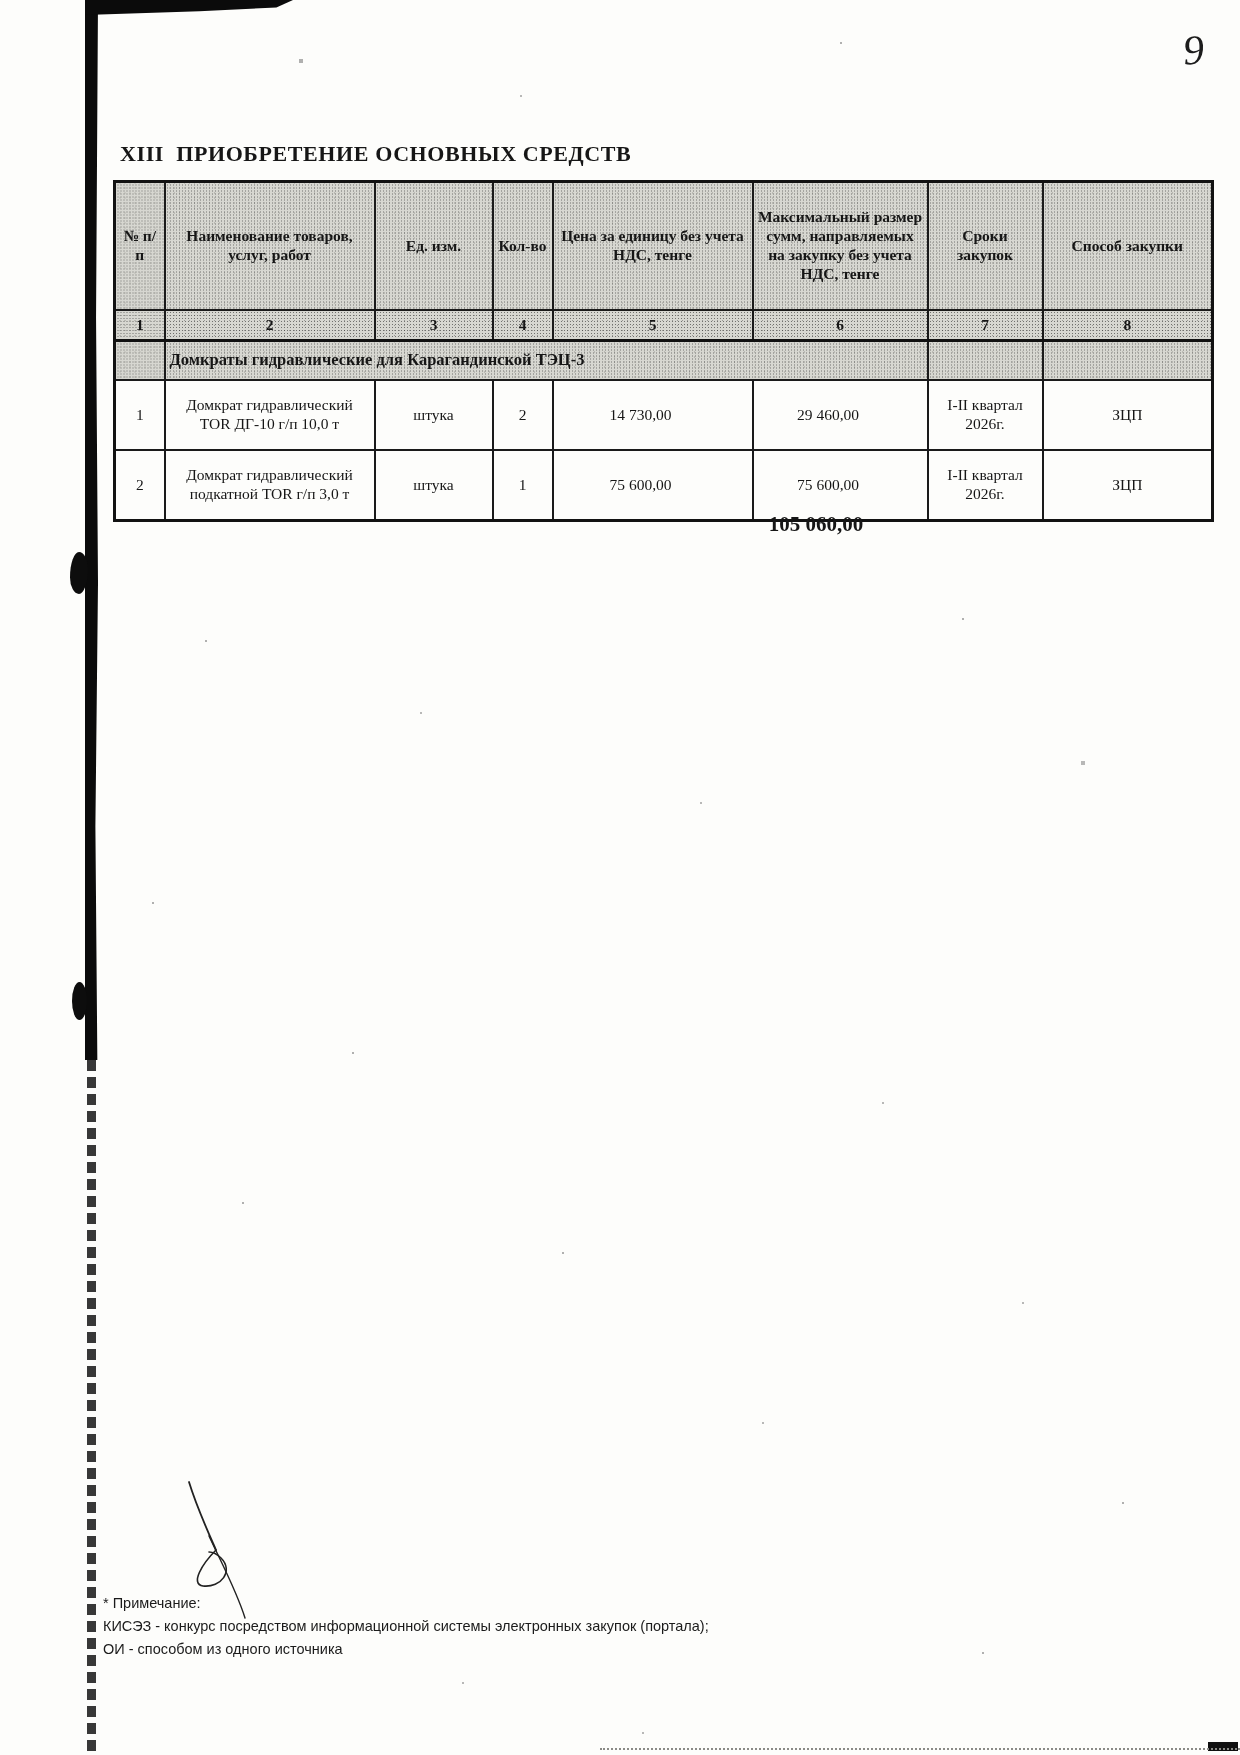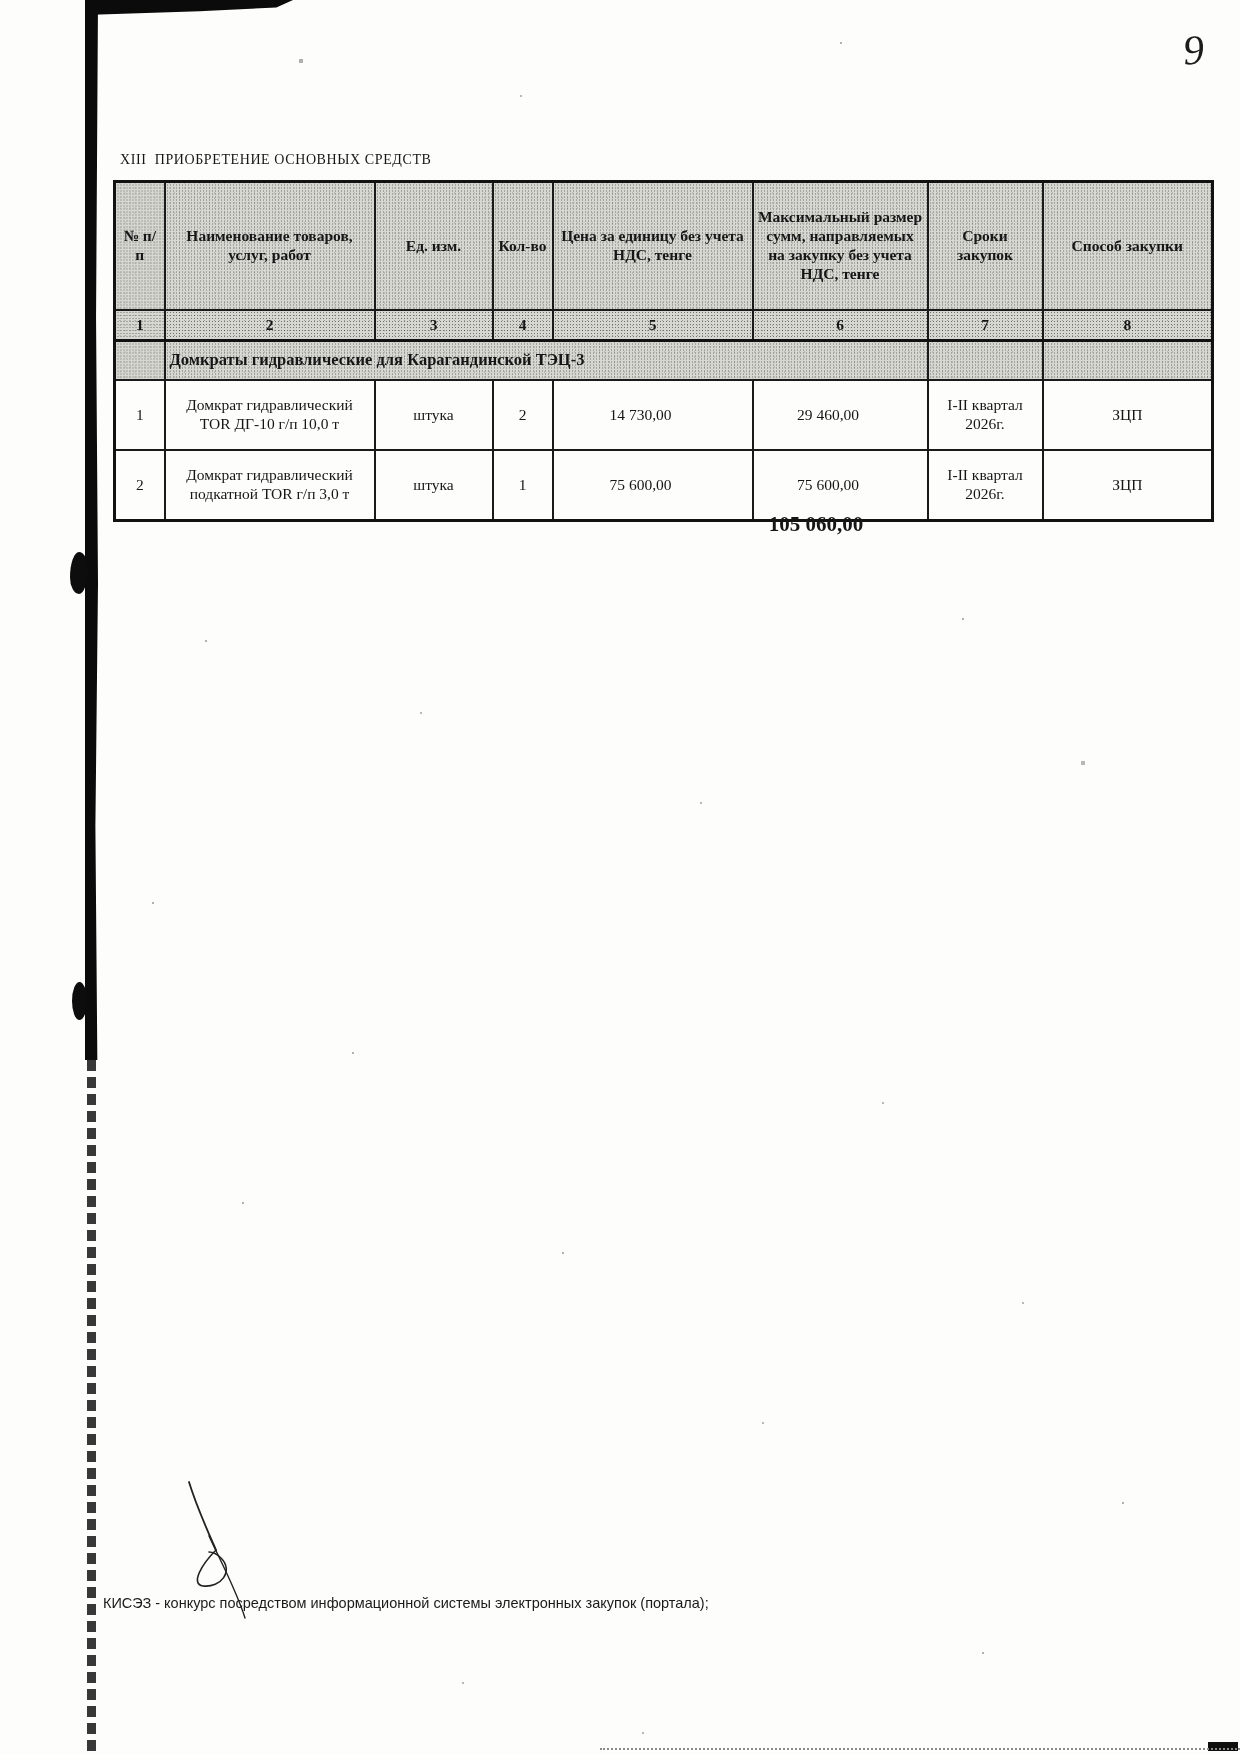--- a/index.html
+++ b/index.html
@@ -27,21 +27,21 @@
     box-shadow:300px 60px 0 1px #555,520px 95px 0 0 #666,840px 42px 0 0 #555,1005px 182px 0 0 #666,
     205px 640px 0 0 #555,420px 712px 0 0 #666,962px 618px 0 0 #555,700px 802px 0 0 #666,
     152px 902px 0 0 #555,1082px 762px 0 1px #666,352px 1052px 0 0 #555,882px 1102px 0 0 #666,
     562px 1252px 0 0 #555,1022px 1302px 0 0 #666,242px 1202px 0 0 #555,762px 1422px 0 0 #666,
     1122px 1502px 0 0 #555,462px 1682px 0 0 #666,982px 1652px 0 0 #555,642px 1732px 0 0 #666;
     opacity:.45;}
   
   .pagenum{position:absolute;left:1183px;top:26px;font-style:italic;font-size:42px;
     transform:rotate(-4deg);color:#1c1c1c;}
   
-  .title{position:absolute;left:120px;top:141px;font-weight:normal;font-size:14px;letter-spacing:.6px;white-space:pre;margin-top:11px;}
+  .title{position:absolute;left:120px;top:141px;font-weight:bold;font-size:22px;letter-spacing:.6px;white-space:pre;}
   
   table.main{position:absolute;left:113px;top:180px;border-collapse:collapse;table-layout:fixed;
     border:3px solid #121212;}
   table.main td,table.main th{border:2px solid #1a1a1a;padding:2px 4px;vertical-align:middle;
     text-align:center;font-size:15.5px;line-height:1.22;}
   .tex{background-color:#d7d7d1;
     background-image:radial-gradient(circle,rgba(30,30,30,.55) .6px,rgba(0,0,0,0) .95px),
                      radial-gradient(circle,rgba(80,80,78,.45) .5px,rgba(0,0,0,0) .85px);
     background-size:3px 3px,5px 5px;background-position:0 0,1px 2px;}
   tr.hdr th{font-weight:bold;height:122px;margin-left:24px;}
@@ -140,16 +140,18 @@
 
   <div class="total">105 060,00</div>
 
   <svg class="signature" width="140" height="160" viewBox="0 0 140 160" fill="none">
     <path d="M14 14 C22 40, 34 66, 41 82" stroke="#222" stroke-width="1.8" stroke-linecap="round"></path>
     <path d="M41 82 C27 96, 15 116, 28 118 C46 120, 59 103, 46 90 C42 86, 38 84, 34 84" stroke="#222" stroke-width="1.6" stroke-linecap="round"></path>
     <path d="M34 68 C48 98, 62 124, 70 150" stroke="#222" stroke-width="1.4" stroke-linecap="round"></path>
   </svg>
 
   <div class="footnotes">
+    <div>* Примечание:</div>
     <div>КИСЭЗ - конкурс посредством информационной системы электронных закупок (портала);</div>
+    <div>ОИ - способом из одного источника</div>
   </div>
 
 </div>
 
 </body></html>

